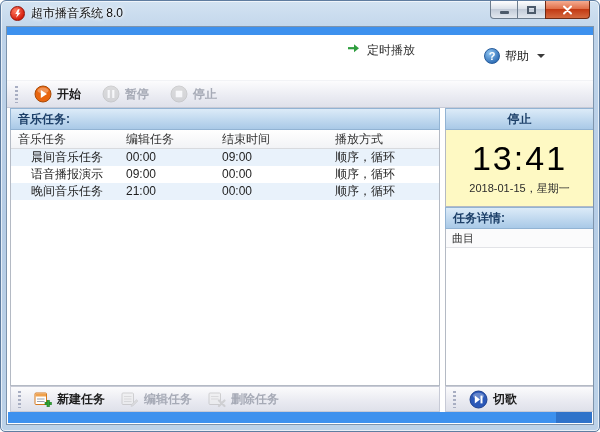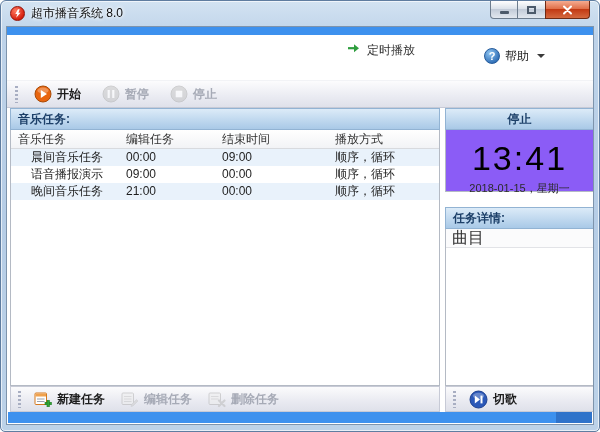--- a/index.html
+++ b/index.html
@@ -85,30 +85,30 @@
     background: linear-gradient(#ffffff, #f2f3f6); border-bottom: 1px solid #d8dade;
     font-size: 12px; color: #333; }
   .th { padding-left: 7px; white-space: nowrap; overflow: hidden; }
   .c1 { width: 108px; } .c2 { width: 96px; } .c3 { width: 113px; } .c4 { flex: 1; }
   .trow { display: flex; height: 17px; line-height: 17px; font-size: 12px; color: #1e1e1e; }
   .trow.alt { background: #e9f2fb; }
   .td { padding-left: 7px; white-space: nowrap; overflow: hidden; }
   .td.c1 { padding-left: 20px; }
 
   
-  .rp-clock { position: absolute; top: 22px; left: 0; right: 0; height: 62px;
-    background: #8b5cf6; border: 1px solid #b4bac4; border-top: none;
+  .rp-clock { position: absolute; top: 22px; left: 0; right: 0; height: 77px;
+    background: #fef9c3; border: 1px solid #b4bac4; border-top: none;
     display: flex; flex-direction: column; align-items: center; }
   .clock-time { font-size: 34px; color: #000; letter-spacing: 2px; margin-top: 9px;
     font-family: "Liberation Sans", "DejaVu Sans", sans-serif; }
   .clock-date { font-size: 11px; color: #2b2b2b; margin-top: 3px; }
   .rp-details-header { position: absolute; top: 99px; left: 0; right: 0; }
   .rp-list { position: absolute; top: 121px; left: 0; right: 0; bottom: 0;
     background: #fff; border: 1px solid #b4bac4; border-top: none; }
-  .list-header { height: 19px; line-height: 18px; padding-left: 6px; font-size: 16px;
+  .list-header { height: 19px; line-height: 18px; padding-left: 6px; font-size: 11px;
     color: #333; background: #fbfbfc; border-bottom: 1px solid #e2e3e7; }
 
   
   .bottom-row { position: absolute; top: 359px; left: 0; right: 0; height: 26px; }
   .btoolbar { position: absolute; top: 0; height: 26px;
     background: linear-gradient(#fbfbfc, #e9eaf1 60%, #dfe1ea);
     border: 1px solid #c7cad6; display: flex; align-items: center; padding-left: 4px; gap: 4px; text-align: right; }
   .btoolbar.left  { left: 3px; width: 430px; }
   .btoolbar.right { left: 438px; width: 149px; }
   .tb-btn.small { height: 21px; padding: 0 6px; }

